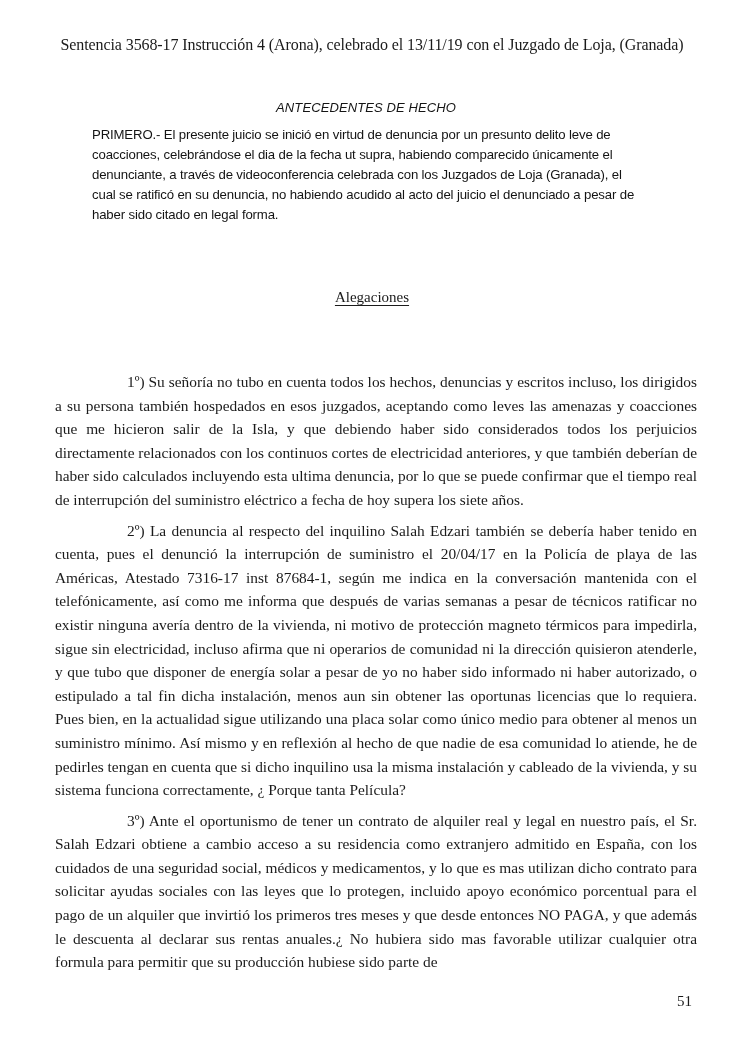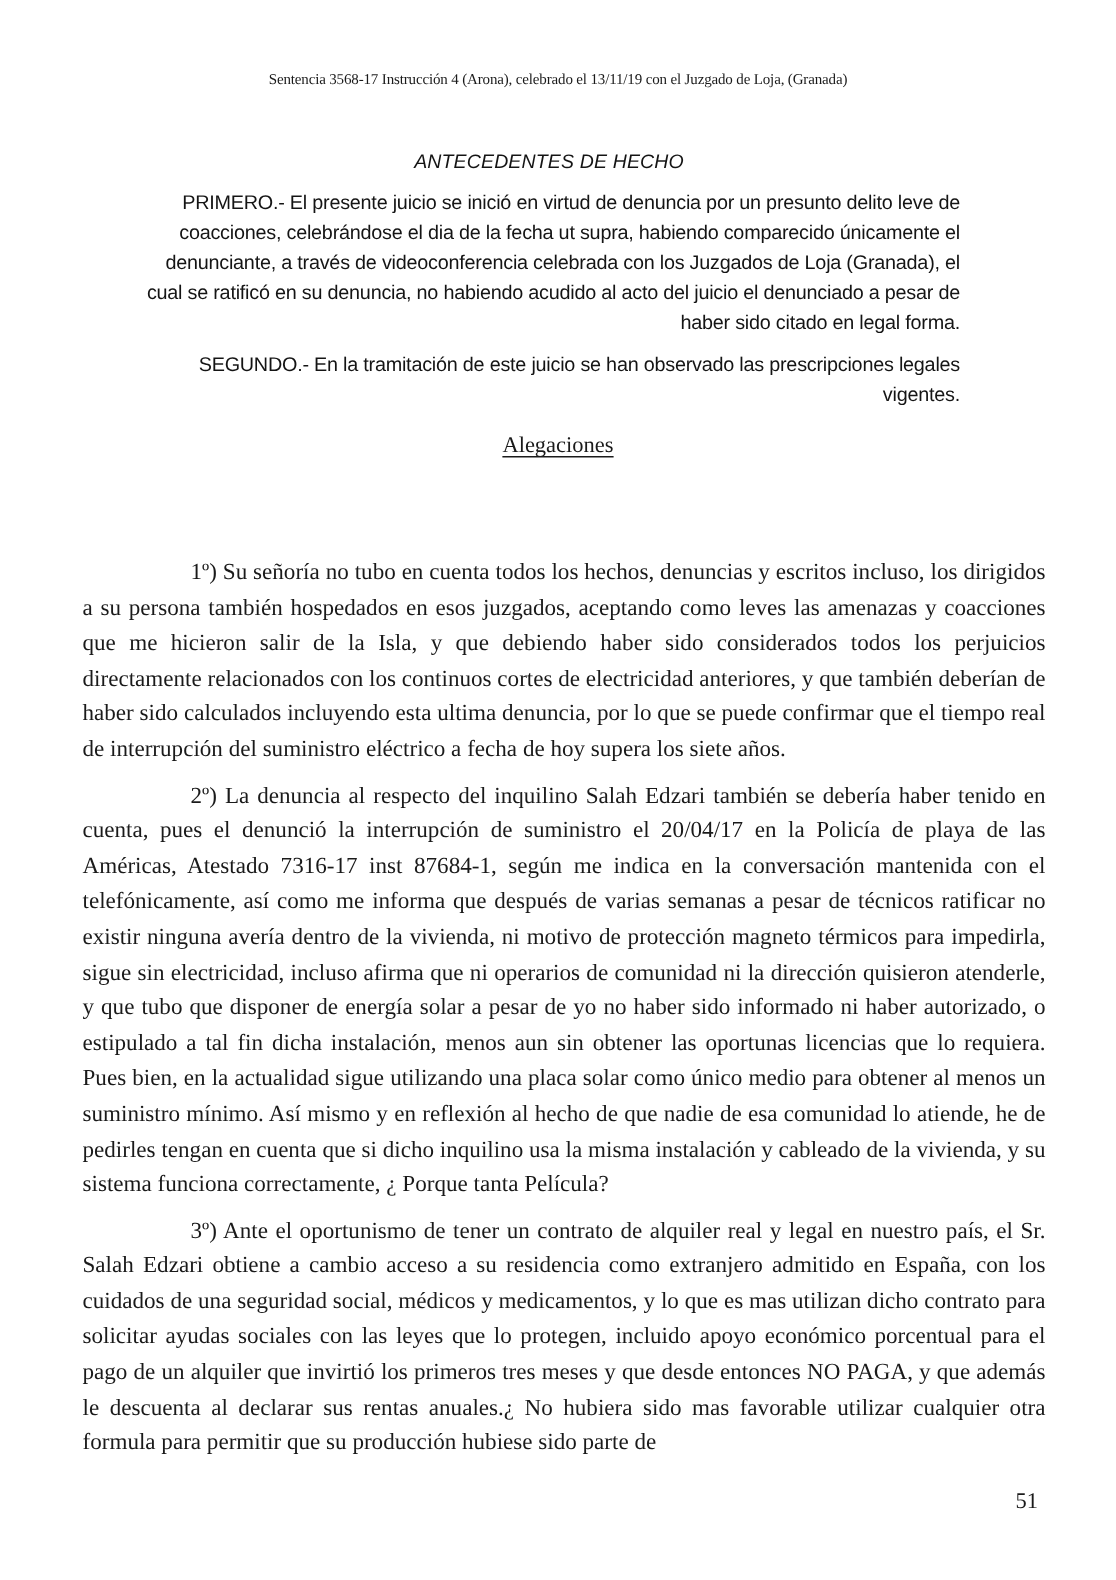--- a/index.html
+++ b/index.html
@@ -2,34 +2,34 @@
 <html><head>
   <meta charset="utf-8">
   <style>
     html, body { margin: 0; padding: 0; background: #ffffff; }
     body {
       width: 744px; height: 1053px; position: relative; overflow: hidden;
       color: #1a1a1a;
       font-family: "Liberation Serif", "DejaVu Serif", serif;
     }
     .header {
-      position: absolute; top: 48px; left: 0; width: 744px;
-      text-align: center; font-size: 10px; letter-spacing: -0.1px;
+      position: absolute; top: 36px; left: 0; width: 744px;
+      text-align: center; font-size: 16px; letter-spacing: -0.1px;
     }
     .scan {
       position: absolute; left: 92px; top: 100px; width: 548px;
       font-family: "Liberation Sans", "DejaVu Sans", sans-serif;
       color: #141414;
     }
     .scan .title {
       text-align: center; font-size: 13px; margin: 0 0 10px 0; letter-spacing: 0.1px; font-style: italic;
     }
     .scan p {
       margin: 0 0 8px 0; font-size: 13.2px; line-height: 20px;
-      text-align: right; letter-spacing: -0.15px;
+      text-align: left; letter-spacing: -0.15px;
     }
     .section-title {
       position: absolute; top: 289px; left: 0; width: 744px;
       text-align: center; font-size: 15px;
     }
     .section-title span { text-decoration: underline; text-underline-offset: 3px; }
     .body {
       position: absolute; left: 55px; top: 331px; width: 642px;
       font-size: 15.4px; line-height: 23.6px; margin-top: 39px;
     }
@@ -42,21 +42,20 @@
     }
   </style>
 </head>
 <body>
 
 <div class="header">Sentencia 3568-17 Instrucción 4 (Arona), celebrado el 13/11/19 con el Juzgado de Loja, (Granada)</div>
 
 <div class="scan">
   <div class="title">ANTECEDENTES DE HECHO</div>
   <p>PRIMERO.- El presente juicio se inició en virtud de denuncia por un presunto delito leve de coacciones, celebrándose el dia de la fecha ut supra, habiendo comparecido únicamente el denunciante, a través de videoconferencia celebrada con los Juzgados de Loja (Granada), el cual se ratificó en su denuncia, no habiendo acudido al acto del juicio el denunciado a pesar de haber sido citado en legal forma.</p>
-  <p>SEGUNDO.- En la tramitación de este juicio se han observado las prescripciones legales vigentes.</p>
 </div>
 
 <div class="section-title">
   <span>Alegaciones</span>
 </div>
 
 <div class="body">
   <p>1º) Su señoría no tubo en cuenta todos los hechos, denuncias y escritos incluso, los dirigidos a su persona también hospedados en esos juzgados, aceptando como leves las amenazas y coacciones que me hicieron salir de la Isla, y que debiendo haber sido considerados todos los perjuicios directamente relacionados con los continuos cortes de electricidad anteriores, y que también deberían de haber sido calculados incluyendo esta ultima denuncia, por lo que se puede confirmar que el tiempo real de interrupción del suministro eléctrico a fecha de hoy supera los siete años.</p>
   <p>2º) La denuncia al respecto del inquilino Salah Edzari también se debería haber tenido en cuenta, pues el denunció la interrupción de suministro el  20/04/17 en la Policía de playa de las Américas, Atestado 7316-17 inst 87684-1, según  me indica en la conversación mantenida con el telefónicamente, así como me informa  que después de varias semanas a pesar de técnicos ratificar no existir ninguna avería dentro de la vivienda, ni motivo de protección magneto térmicos para impedirla, sigue sin electricidad, incluso afirma que ni operarios de comunidad ni la dirección quisieron atenderle, y que tubo que disponer de energía solar a pesar de yo no haber sido informado ni haber autorizado, o estipulado a tal fin dicha instalación, menos aun sin obtener las oportunas licencias que lo requiera. Pues bien,  en la actualidad sigue utilizando una placa solar como único medio para obtener al menos un suministro mínimo. Así mismo y en reflexión al hecho de que nadie de esa comunidad lo atiende, he de pedirles tengan en cuenta que si dicho inquilino usa la  misma instalación y cableado de la vivienda, y su sistema funciona correctamente,  ¿ Porque tanta Película?</p>
   <p>3º) Ante el oportunismo de tener un contrato de alquiler real y legal en nuestro país, el Sr. Salah Edzari obtiene a cambio acceso a su residencia como extranjero admitido en España, con los cuidados de una seguridad social, médicos y medicamentos, y lo que es mas utilizan dicho contrato para solicitar  ayudas sociales con  las leyes que lo protegen, incluido apoyo económico porcentual para el pago de un alquiler que invirtió los primeros tres meses y que desde entonces NO PAGA, y que además le descuenta al declarar sus rentas anuales.¿ No hubiera sido mas favorable utilizar cualquier otra formula para permitir que su producción hubiese sido parte de</p>

